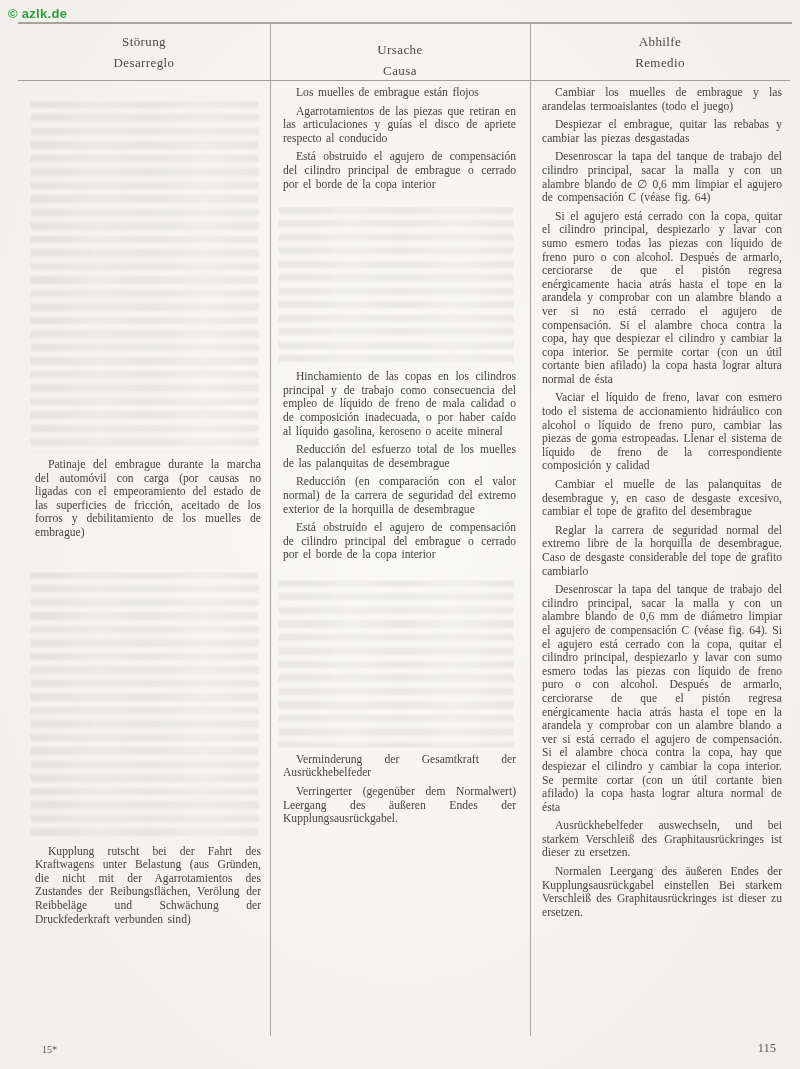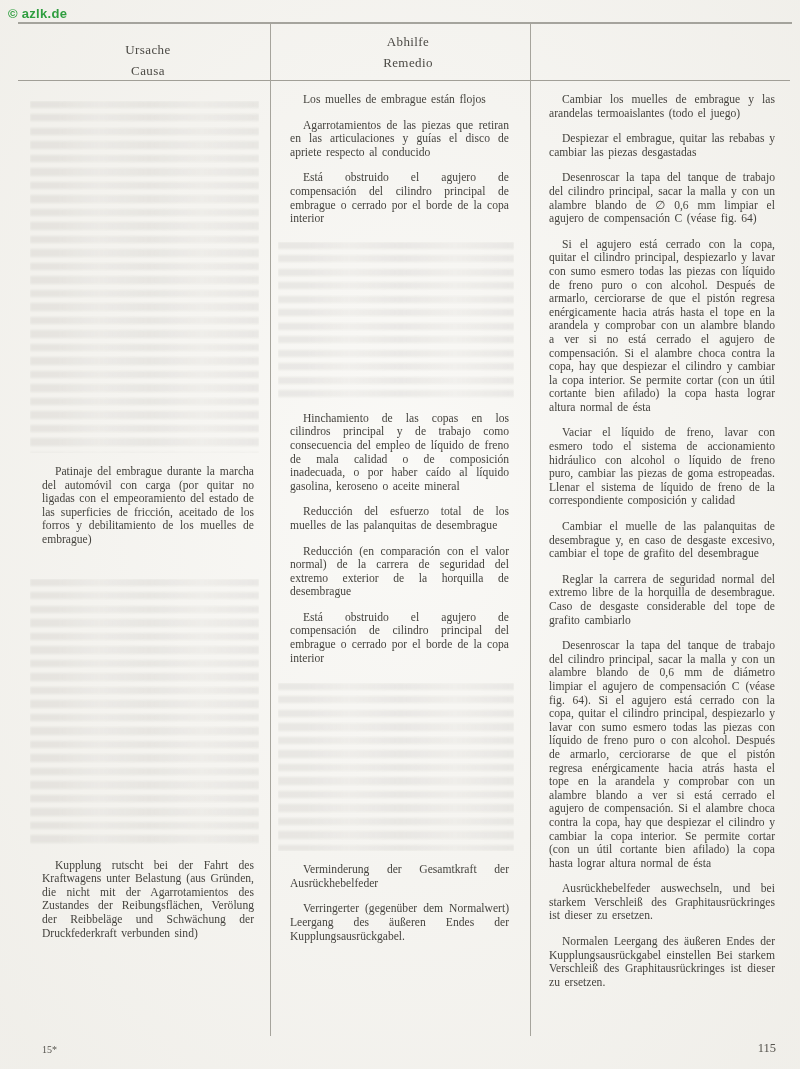--- a/index.html
+++ b/index.html
@@ -49,21 +49,21 @@
   .hc1 { width: 252px; }
   .hc2 { width: 260px; justify-content: flex-end; }
   .hc3 { width: 260px; }
 
   
   .col { position: absolute; top: 81px; }
   .col1 { left: 30px;  width: 236px; }
   .col2 { left: 278px; width: 243px; }
   .col3 { left: 537px; width: 250px; }
   .col p {
-    margin: 12px;
+    margin: 5px;
     font-size: 11.6px; line-height: 13.6px;
     color: #45433e;
     text-align: justify;
     text-indent: 13px;
     word-spacing: 1.6px;
   }
   
   .ghost {
     width: 97%;
     background: repeating-linear-gradient(
@@ -115,37 +115,41 @@
 </head>
 <body>
 
 <div class="page">
 
   <div class="watermark">© azlk.de</div>
 
   <div class="rule-top"></div>
 
   <div class="header-row">
+    <div class="header-cell hc1">
+      <span class="hline">Störung</span>
+      <span class="hline">Desarreglo</span>
+    </div>
     <div class="header-cell hc2">
       <span class="hline">Ursache</span>
       <span class="hline">Causa</span>
     </div>
     <div class="header-cell hc3">
       <span class="hline">Abhilfe</span>
       <span class="hline">Remedio</span>
     </div>
   </div>
 
   <div class="rule-header"></div>
   <div class="vline v1"></div>
   <div class="vline v2"></div>
 
   <div class="col col1">
     <div class="ghost c1g1"></div>
-    <p class="c1p0">Patinaje del embrague durante la marcha del automóvil con carga (por quitar no ligadas con el empeoramiento del estado de las superficies de fricción, aceitado de los forros y debilitamiento de los muelles de embrague)</p>
+    <p class="c1p0">Patinaje del embrague durante la marcha del automóvil con carga (por causas no ligadas con el empeoramiento del estado de las superficies de fricción, aceitado de los forros y debilitamiento de los muelles de embrague)</p>
     <div class="ghost c1g2"></div>
     <p class="c1p1">Kupplung rutscht bei der Fahrt des Kraftwagens unter Belastung (aus Gründen, die nicht mit der Agarrotamientos des Zustandes der Reibungsflächen, Verölung der Reibbeläge und Schwächung der Druckfederkraft verbunden sind)</p>
   </div>
 
   <div class="col col2">
     <p class="c2p0">Los muelles de embrague están flojos</p>
     <p class="c2p1">Agarrotamientos de las piezas que retiran en las articulaciones y guías el disco de apriete respecto al conducido</p>
     <p class="c2p2">Está obstruido el agujero de compensación del cilindro principal de embrague o cerrado por el borde de la copa interior</p>
     <div class="ghost c2g1"></div>
     <p class="c2p3">Hinchamiento de las copas en los cilindros principal y de trabajo como consecuencia del empleo de líquido de freno de mala calidad o de composición inadecuada, o por haber caído al líquido gasolina, keroseno o aceite mineral</p>

